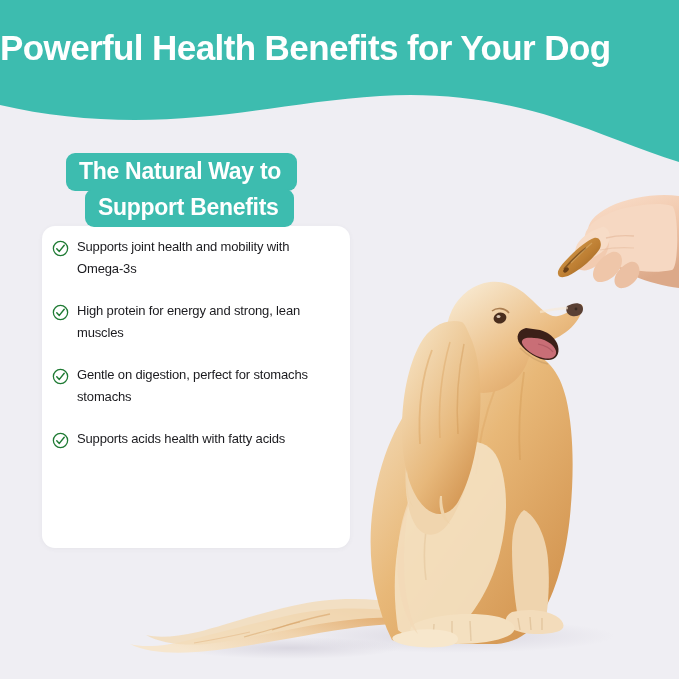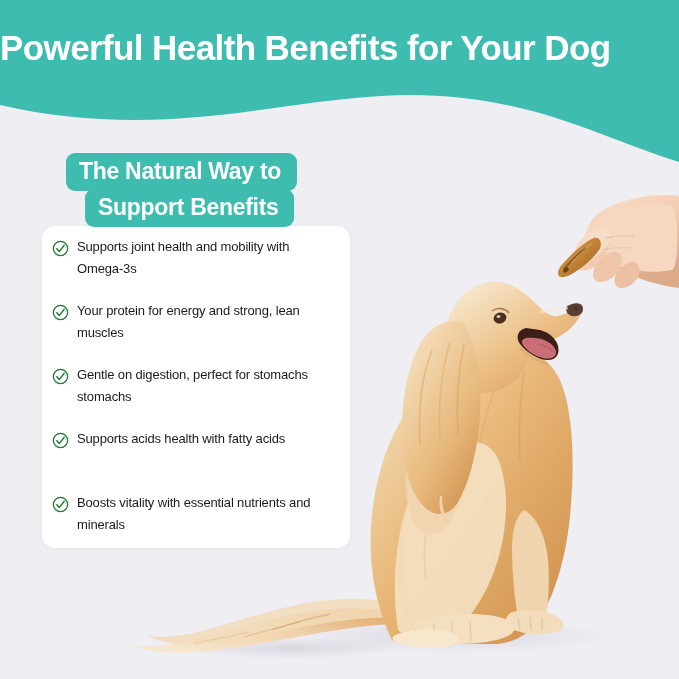--- a/index.html
+++ b/index.html
@@ -390,43 +390,36 @@
           <path d="M5.6,10.2 L8.6,13.4 L14.4,6.2" fill="none" stroke="#1E7A33" stroke-width="1.7" stroke-linecap="round" stroke-linejoin="round"></path>
         </svg>
         <span class="benefit-text">Supports joint health and mobility with Omega-3s</span>
       </li>
 
       <li class="benefit-item">
         <svg class="check-icon" viewBox="0 0 20 20">
           <circle cx="10" cy="10" r="8.4" fill="none" stroke="#1E7A33" stroke-width="1.5"></circle>
           <path d="M5.6,10.2 L8.6,13.4 L14.4,6.2" fill="none" stroke="#1E7A33" stroke-width="1.7" stroke-linecap="round" stroke-linejoin="round"></path>
         </svg>
-        <span class="benefit-text">Your protein for energy and strong, lean muscles</span>
+        <span class="benefit-text">High protein for energy and strong, lean muscles</span>
       </li>
 
       <li class="benefit-item">
         <svg class="check-icon" viewBox="0 0 20 20">
           <circle cx="10" cy="10" r="8.4" fill="none" stroke="#1E7A33" stroke-width="1.5"></circle>
           <path d="M5.6,10.2 L8.6,13.4 L14.4,6.2" fill="none" stroke="#1E7A33" stroke-width="1.7" stroke-linecap="round" stroke-linejoin="round"></path>
         </svg>
         <span class="benefit-text">Gentle on digestion, perfect for stomachs stomachs</span>
       </li>
 
       <li class="benefit-item">
         <svg class="check-icon" viewBox="0 0 20 20">
           <circle cx="10" cy="10" r="8.4" fill="none" stroke="#1E7A33" stroke-width="1.5"></circle>
           <path d="M5.6,10.2 L8.6,13.4 L14.4,6.2" fill="none" stroke="#1E7A33" stroke-width="1.7" stroke-linecap="round" stroke-linejoin="round"></path>
         </svg>
         <span class="benefit-text">Supports acids health with fatty acids</span>
       </li>
 
-      <li class="benefit-item">
-        <svg class="check-icon" viewBox="0 0 20 20">
-          <circle cx="10" cy="10" r="8.4" fill="none" stroke="#1E7A33" stroke-width="1.5"></circle>
-          <path d="M5.6,10.2 L8.6,13.4 L14.4,6.2" fill="none" stroke="#1E7A33" stroke-width="1.7" stroke-linecap="round" stroke-linejoin="round"></path>
-        </svg>
-        <span class="benefit-text">Boosts vitality with essential nutrients and minerals</span>
-      </li>
 
     </ul>
   </div>
 
 </div>
 
 </body></html>

